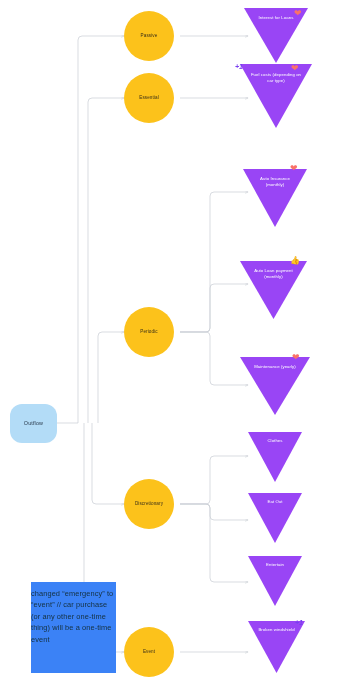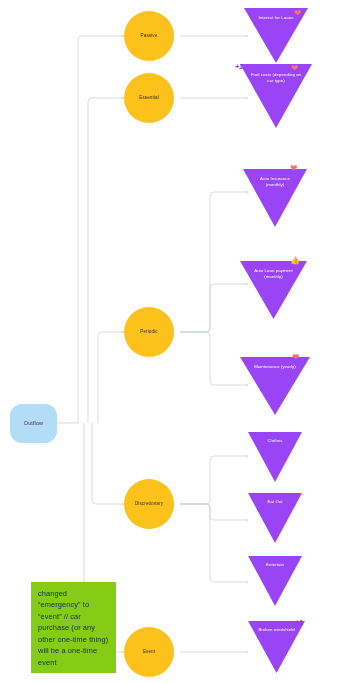--- a/index.html
+++ b/index.html
@@ -93,23 +93,23 @@
     color:#7a3ff0;
     font-size:7px;
     font-weight:700;
     font-style:italic;
     font-family:"Liberation Sans",sans-serif;
   }
 
   
   .note{
     position:absolute;
-    background:#84cc16;
+    background:#3b82f6;
     box-sizing:border-box;
-    padding:6px 7px;
+    padding:6px 0;
   }
   .note .lbl{
     font-size:7.4px;
     line-height:1.55;
     color:#14303f;
     white-space:pre-wrap;
     letter-spacing:.1px;
   }
 </style>
 </head>

